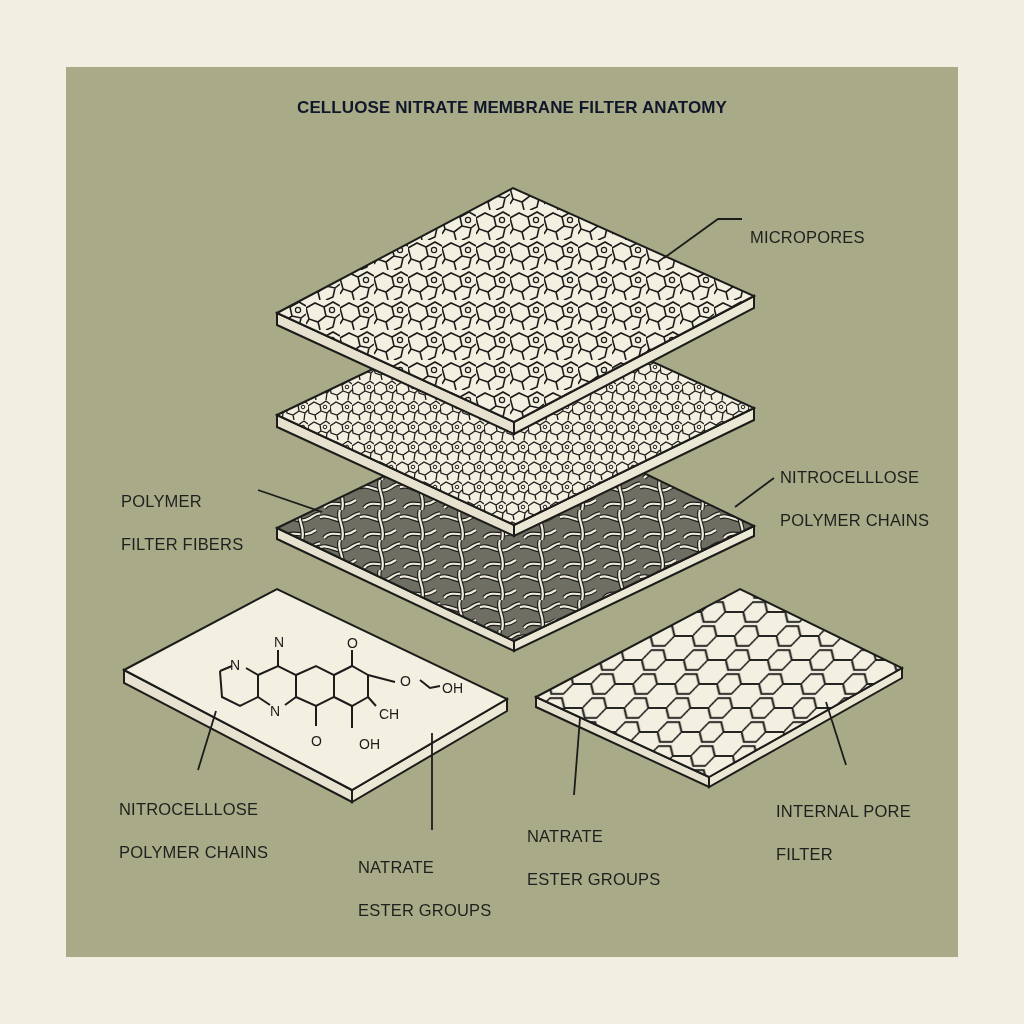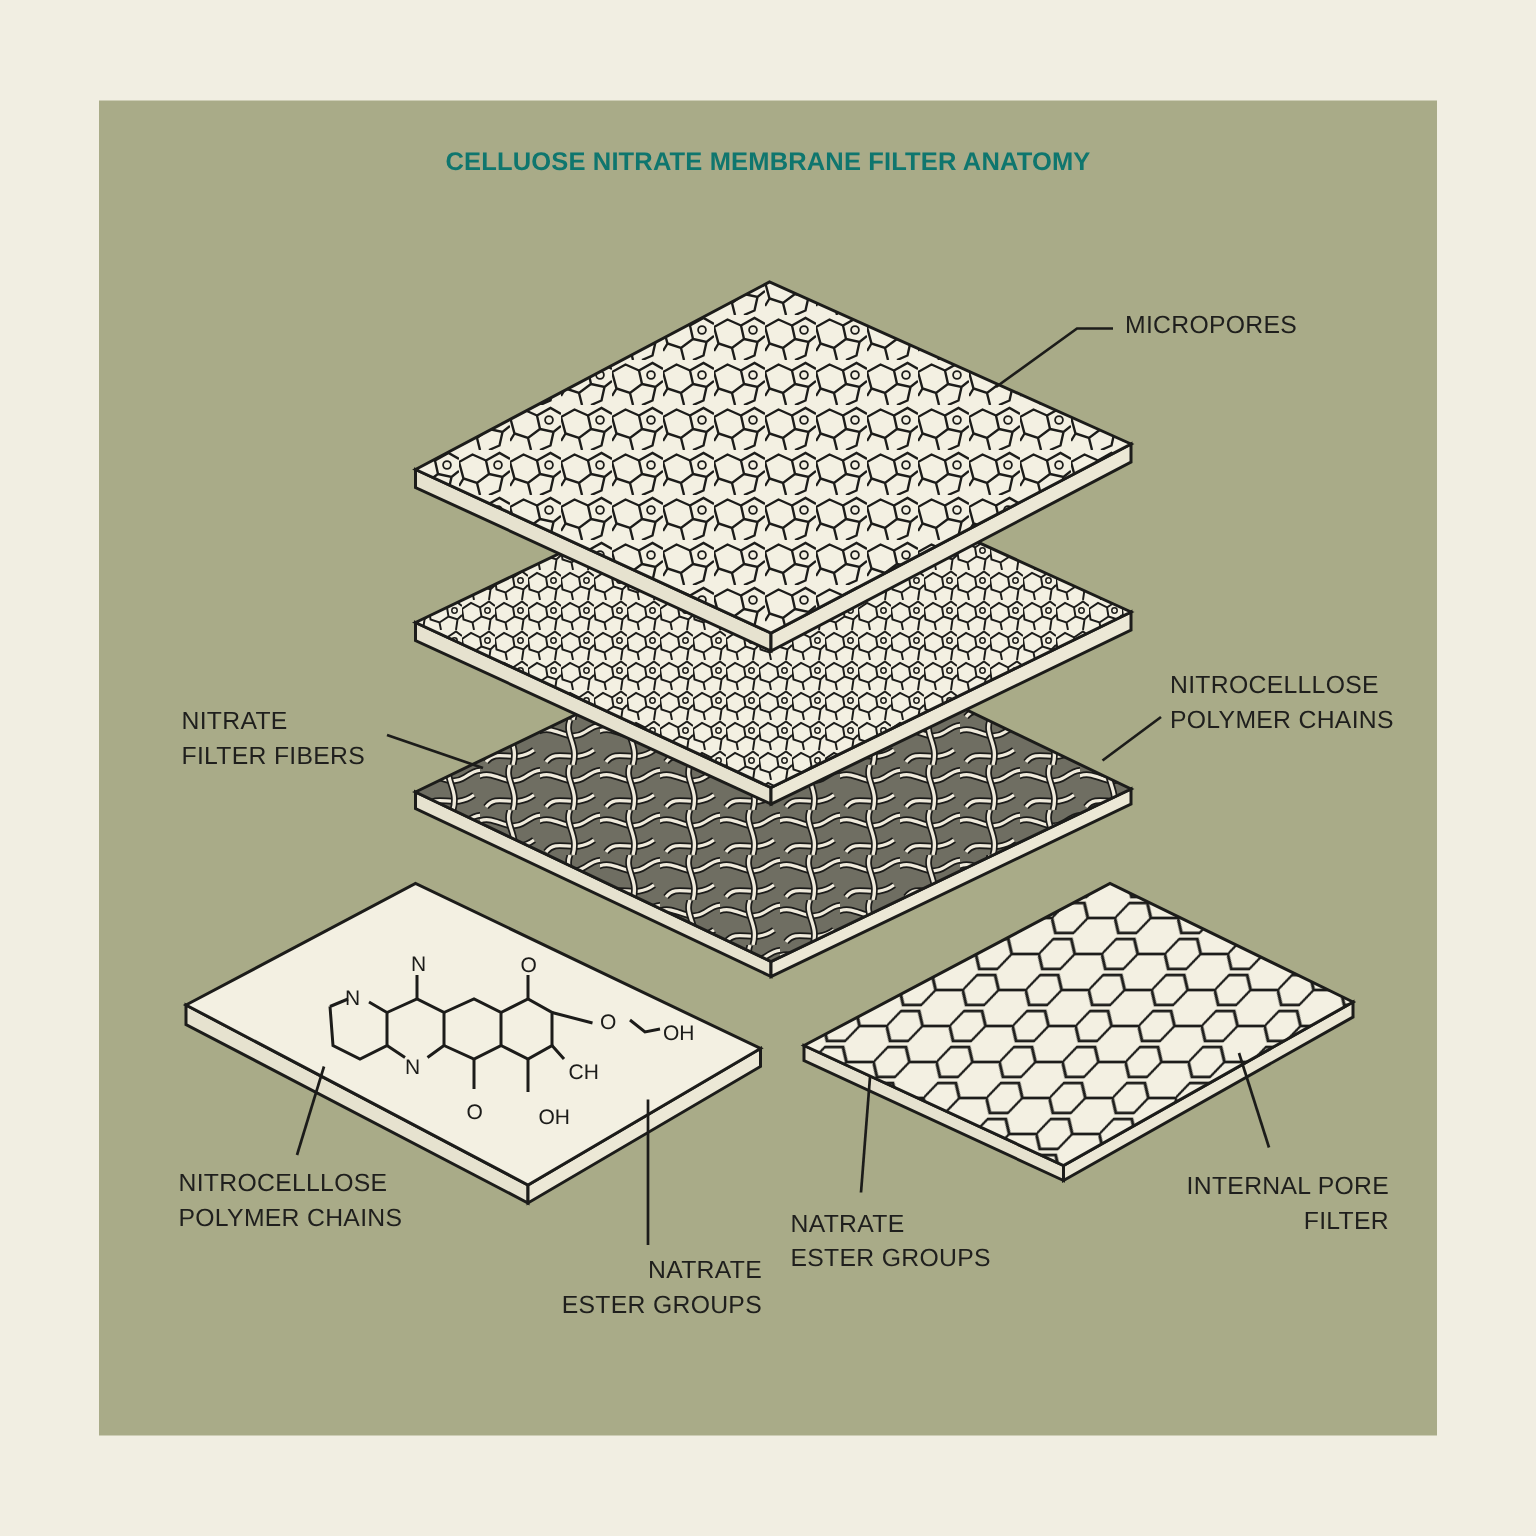--- a/index.html
+++ b/index.html
@@ -8,28 +8,28 @@
     background:#f1eee2;
     font-family:"Liberation Sans", "DejaVu Sans", sans-serif;
     position:relative;
   }
   .panel {
     position:absolute; left:66px; top:67px; width:892px; height:890px;
     background:#a9ab88;
   }
   .title {
     position:absolute; left:0; top:98px; width:1024px; text-align:center;
-    font-weight:bold; font-size:17px; letter-spacing:0.1px; color:#0f766e;
+    font-weight:bold; font-size:17px; letter-spacing:0.1px; color:#0f172a;
   }
   .label {
     position:absolute; font-size:16.5px; line-height:23px; color:#1f1f1d;
     letter-spacing:0.2px; white-space:nowrap;
   }
-  .label span { display:block; }
-  .center { text-align:right; }
+  .label span { display:block;margin-top:20px; }
+  .center { text-align:left; }
   svg.art { position:absolute; left:0; top:0; }
 </style>
 </head>
 <body>
 
 <div class="panel"></div>
 
 <div class="title">CELLUOSE NITRATE MEMBRANE FILTER ANATOMY</div>
 
 <svg class="art" width="1024" height="1024" viewBox="0 0 1024 1024">
@@ -119,21 +119,21 @@
     <path d="M580 718 L574 795"></path>
     <path d="M826 702 L846 765"></path>
   </g>
 </svg>
 
 <div class="label" style="left:750px; top:206px;">
   <span>MICROPORES</span>
 </div>
 
 <div class="label" style="left:121px; top:470px;">
-  <span>NITRATE</span>
+  <span>POLYMER</span>
   <span>FILTER FIBERS</span>
 </div>
 
 <div class="label" style="left:780px; top:446px;">
   <span>NITROCELLLOSE</span>
   <span>POLYMER CHAINS</span>
 </div>
 
 <div class="label" style="left:119px; top:778px;">
   <span>NITROCELLLOSE</span>

